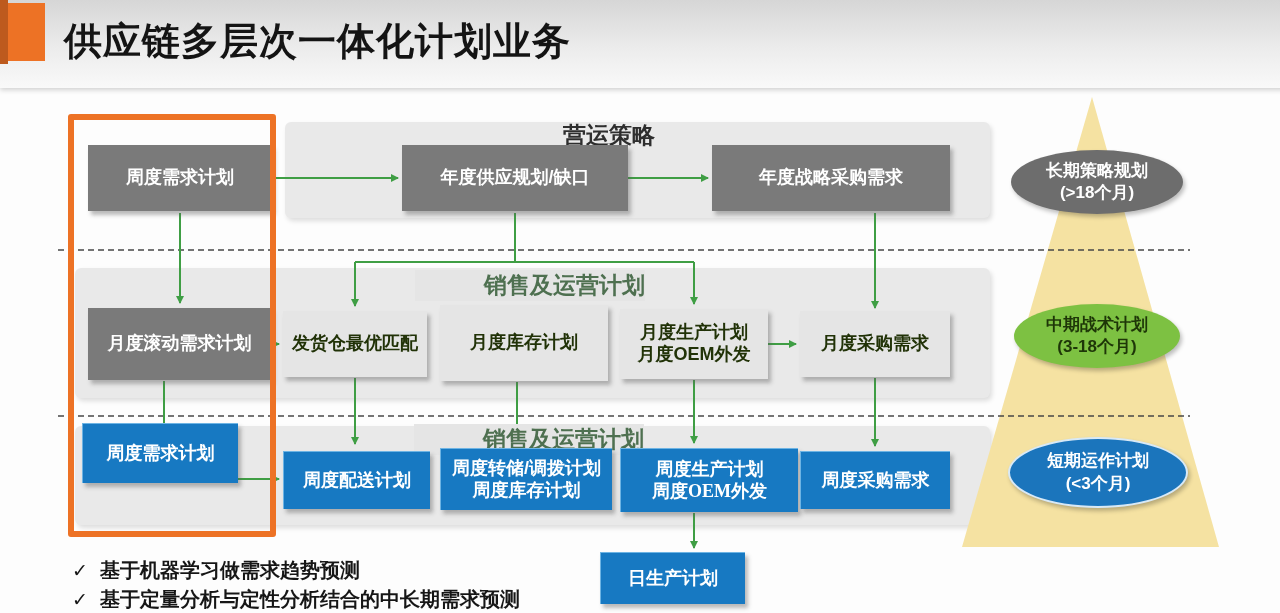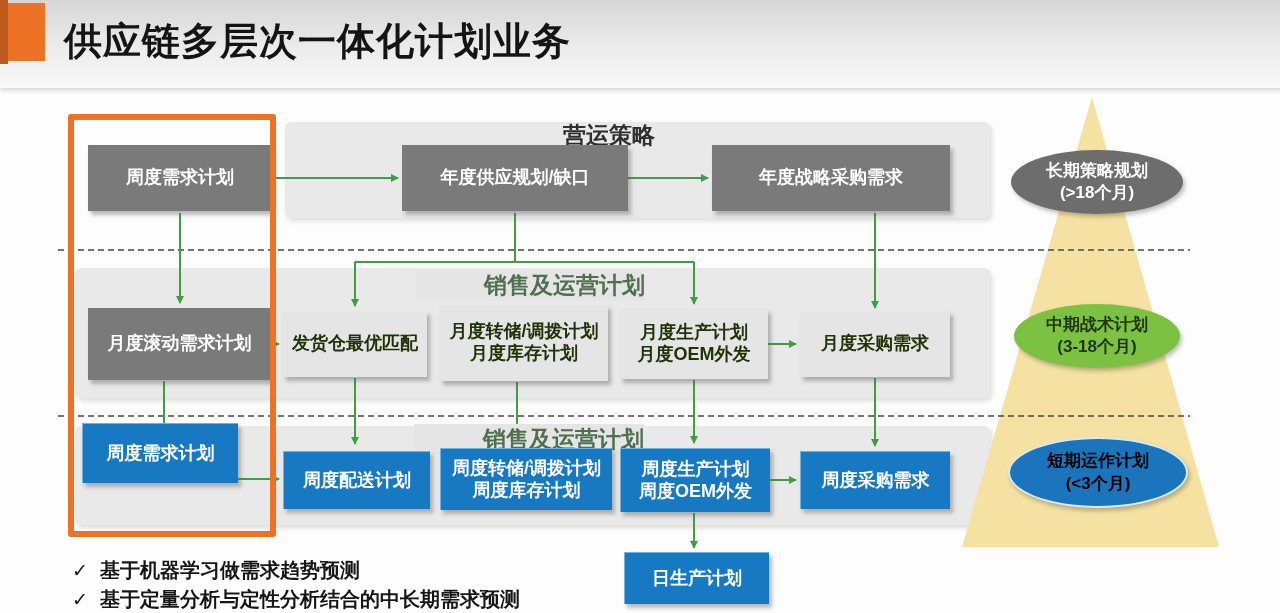--- a/index.html
+++ b/index.html
@@ -28,21 +28,21 @@
     box-shadow:3px 4px 4px rgba(90,90,90,.42);}
   .box span{display:block;}
   .gray{background:#7a7a7a;color:#ffffff;}
   .green{background:#e5e5e5;color:#213207;}
   .blue{background:#1779c2;color:#ffffff;border-top:1px solid #6db4e4;border-left:1px solid #6db4e4;}
   
   .ellipse{position:absolute;z-index:3;border-radius:50%;display:flex;flex-direction:column;align-items:center;justify-content:center;
     text-align:center;font-size:17px;font-weight:700;line-height:1.3;box-shadow:2px 3px 4px rgba(0,0,0,.25);}
   .ellipse.gray-e{background:#6d6d6d;color:#ffffff;}
   .ellipse.green-e{background:#7dc142;color:#1e3608;}
-  .ellipse.blue-e{background:#1b75bc;color:#000000;border:2px solid #d8e9f6;}
+  .ellipse.blue-e{background:#1b75bc;color:#ffffff;border:2px solid #d8e9f6;}
   
   .highlight{position:absolute;left:68px;top:114px;width:208px;height:423px;border:6px solid #ED7225;
     border-radius:3px;z-index:6;pointer-events:none;box-sizing:border-box;}
   
   .bullets{position:absolute;left:72px;top:556px;z-index:3;}
   .bullet{display:flex;align-items:flex-start;gap:12px;font-size:20px;font-weight:600;color:#161616;line-height:29px;}
   .bullet .check{font-size:19px;}
 </style>
 </head>
 <body>
@@ -105,50 +105,49 @@
   <span>年度战略采购需求</span>
 </div>
 
 <div class="box gray" style="left:88px;top:308px;width:183px;height:72px;align-items:center;">
   <span>月度滚动需求计划</span>
 </div>
 <div class="box green" style="left:283px;top:311px;width:144px;height:66px;">
   <span>发货仓最优匹配</span>
 </div>
 <div class="box green" style="left:440px;top:305px;width:168px;height:76px;">
-  <span>月度转储/调拨计划</span>
   <span>月度库存计划</span>
 </div>
 <div class="box green" style="left:620px;top:309px;width:148px;height:70px;">
   <span>月度生产计划</span>
   <span>月度OEM外发</span>
 </div>
 <div class="box green" style="left:800px;top:311px;width:150px;height:66px;text-align:right;">
   <span>月度采购需求</span>
 </div>
 
 <div class="box blue" style="left:82px;top:423px;width:156px;height:60px;">
   <span>周度需求计划</span>
 </div>
 <div class="box blue" style="left:283px;top:451px;width:147px;height:58px;">
   <span>周度配送计划</span>
 </div>
 <div class="box blue" style="left:440px;top:448px;width:172px;height:62px;">
   <span>周度转储/调拨计划</span>
   <span>周度库存计划</span>
 </div>
-<div class="box blue" style="left:620px;top:448px;width:150px;height:64px;">
+<div class="box blue" style="left:620px;top:448px;width:178px;height:64px;font-family:Liberation Serif, serif;">
   <span>周度生产计划</span>
   <span>周度OEM外发</span>
 </div>
 <div class="box blue" style="left:800px;top:451px;width:150px;height:58px;">
   <span>周度采购需求</span>
 </div>
 
-<div class="box blue" style="left:624px;top:552px;width:145px;height:52px;">
+<div class="box blue" style="left:600px;top:552px;width:145px;height:52px;">
   <span>日生产计划</span>
 </div>
 
 <div class="ellipse gray-e" style="left:1011px;top:150px;width:172px;height:64px;">
   <span>长期策略规划</span>
   <span>(&gt;18个月)</span>
 </div>
 <div class="ellipse green-e" style="left:1014px;top:304px;width:166px;height:64px;">
   <span>中期战术计划</span>
   <span>(3-18个月)</span>

